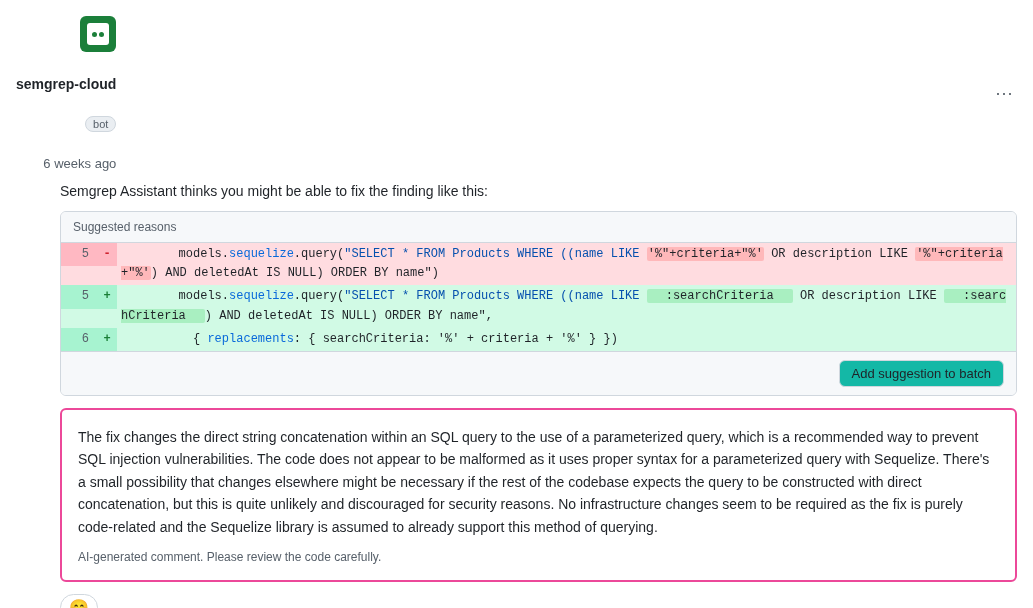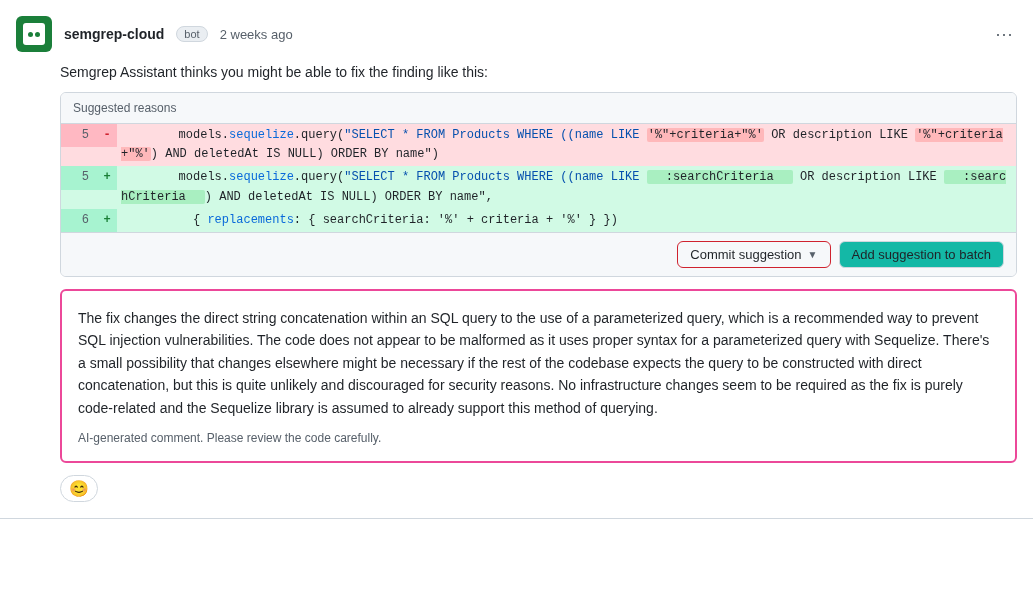--- a/index.html
+++ b/index.html
@@ -19,22 +19,23 @@
 
     .comment-header {
       display: flex;
       align-items: center;
       justify-content: space-between;
       margin-bottom: 12px;
     }
 
     .comment-header-left {
       display: flex;
-      align-items: center;
-      gap: 12px;
+      align-items: flex-end;
+      gap: 24px;
+      flex-direction: column;
     }
 
     .avatar {
       width: 36px;
       height: 36px;
       border-radius: 6px;
       background: #1b7f3a;
       display: flex;
       align-items: center;
       justify-content: center;
@@ -287,21 +288,21 @@
       <div class="avatar">
         <div class="avatar-inner">
           <div class="avatar-dots">
             <div class="avatar-dot"></div>
             <div class="avatar-dot"></div>
           </div>
         </div>
       </div>
       <span class="username">semgrep-cloud</span>
       <span class="badge">bot</span>
-      <span class="timestamp">2 weeks ago</span>
+      <span class="timestamp">6 weeks ago</span>
     </div>
     <button class="more-button">···</button>
   </div>
 
   <div class="comment-body">
     <p class="intro-text">Semgrep Assistant thinks you might be able to fix the finding like this:</p>
 
     <div class="suggested-change-box">
       <div class="suggested-change-header">Suggested reasons</div>
 
@@ -320,24 +321,20 @@
         </div>
 
         <div class="diff-line diff-added">
           <span class="diff-line-num">6</span>
           <span class="diff-sign">+</span>
           <span class="diff-content">          { <span class="kw-teal">replacements</span>: { searchCriteria: '%' + criteria + '%' } })</span>
         </div>
       </div>
 
       <div class="suggestion-actions">
-        <button class="btn-commit">
-          <span>Commit suggestion</span>
-          <span class="dropdown-arrow">▼</span>
-        </button>
         <button class="btn-batch">Add suggestion to batch</button>
       </div>
     </div>
 
     <div class="ai-explanation-box">
       <p class="ai-explanation-text">The fix changes the direct string concatenation within an SQL query to the use of a parameterized query, which is a recommended way to prevent SQL injection vulnerabilities. The code does not appear to be malformed as it uses proper syntax for a parameterized query with Sequelize. There's a small possibility that changes elsewhere might be necessary if the rest of the codebase expects the query to be constructed with direct concatenation, but this is quite unlikely and discouraged for security reasons. No infrastructure changes seem to be required as the fix is purely code-related and the Sequelize library is assumed to already support this method of querying.</p>
       <p class="ai-disclaimer">AI-generated comment. Please review the code carefully.</p>
     </div>
 
     <div class="reaction-area">

